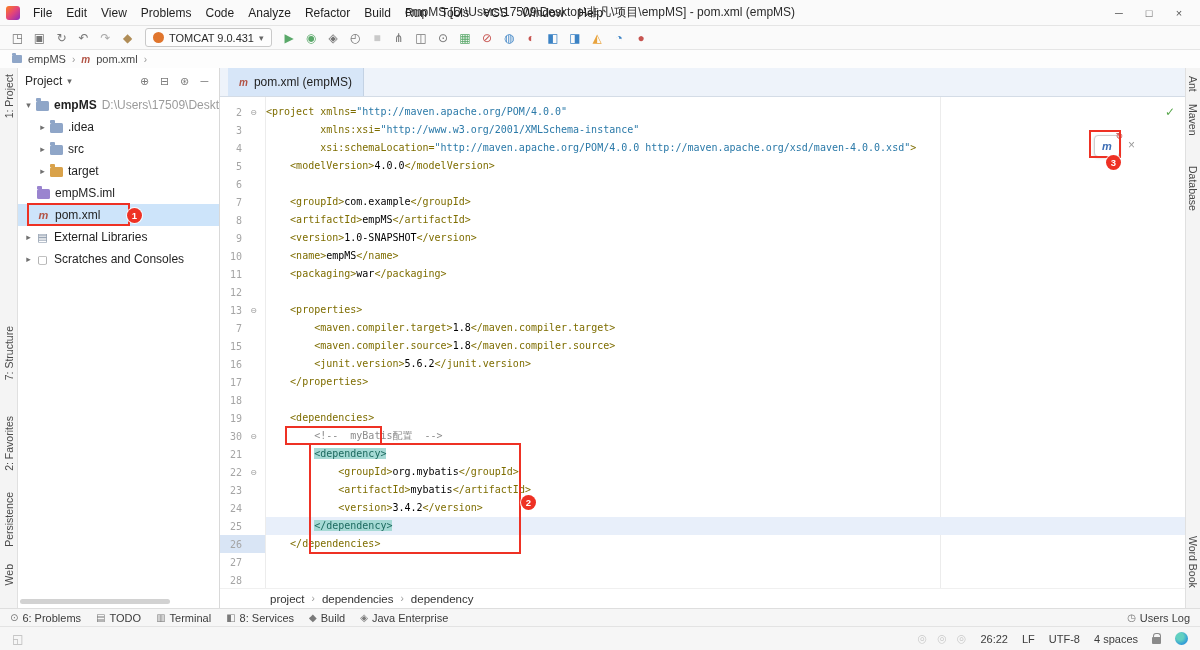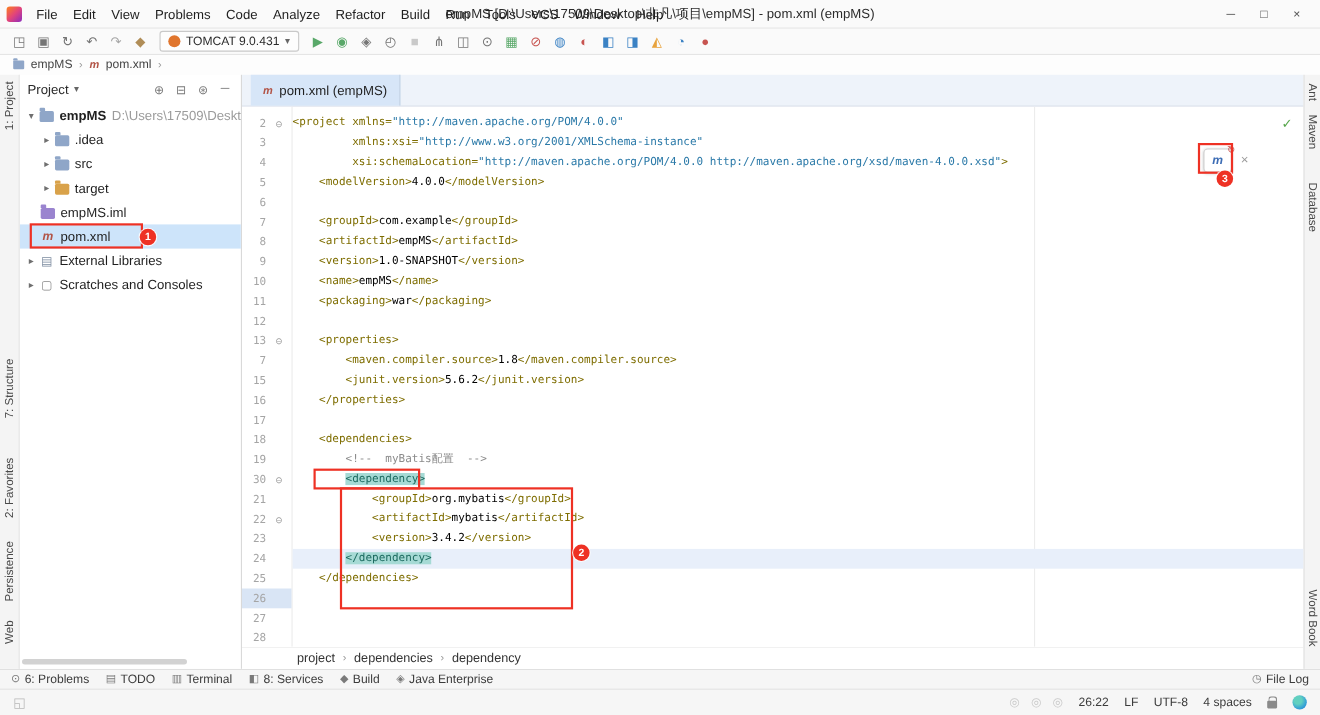--- a/index.html
+++ b/index.html
@@ -362,20 +362,21 @@
           <div class="crow"><span class="tk-plain">         </span><span class="tk-attr">xsi:schemaLocation=</span><span class="tk-str">"http://maven.apache.org/POM/4.0.0 http://maven.apache.org/xsd/maven-4.0.0.xsd"</span><span class="tk-tag">&gt;</span></div>
           <div class="crow"><span class="tk-plain">    </span><span class="tk-tag">&lt;modelVersion&gt;</span><span class="tk-text">4.0.0</span><span class="tk-tag">&lt;/modelVersion&gt;</span></div>
           <div class="crow"></div>
           <div class="crow"><span class="tk-plain">    </span><span class="tk-tag">&lt;groupId&gt;</span><span class="tk-text">com.example</span><span class="tk-tag">&lt;/groupId&gt;</span></div>
           <div class="crow"><span class="tk-plain">    </span><span class="tk-tag">&lt;artifactId&gt;</span><span class="tk-text">empMS</span><span class="tk-tag">&lt;/artifactId&gt;</span></div>
           <div class="crow"><span class="tk-plain">    </span><span class="tk-tag">&lt;version&gt;</span><span class="tk-text">1.0-SNAPSHOT</span><span class="tk-tag">&lt;/version&gt;</span></div>
           <div class="crow"><span class="tk-plain">    </span><span class="tk-tag">&lt;name&gt;</span><span class="tk-text">empMS</span><span class="tk-tag">&lt;/name&gt;</span></div>
           <div class="crow"><span class="tk-plain">    </span><span class="tk-tag">&lt;packaging&gt;</span><span class="tk-text">war</span><span class="tk-tag">&lt;/packaging&gt;</span></div>
           <div class="crow"></div>
           <div class="crow"><span class="tk-plain">    </span><span class="tk-tag">&lt;properties&gt;</span></div>
+          <div class="crow"><span class="tk-plain">        </span><span class="tk-tag">&lt;maven.compiler.target&gt;</span><span class="tk-text">1.8</span><span class="tk-tag">&lt;/maven.compiler.target&gt;</span></div>
           <div class="crow"><span class="tk-plain">        </span><span class="tk-tag">&lt;maven.compiler.source&gt;</span><span class="tk-text">1.8</span><span class="tk-tag">&lt;/maven.compiler.source&gt;</span></div>
           <div class="crow"><span class="tk-plain">        </span><span class="tk-tag">&lt;junit.version&gt;</span><span class="tk-text">5.6.2</span><span class="tk-tag">&lt;/junit.version&gt;</span></div>
           <div class="crow"><span class="tk-plain">    </span><span class="tk-tag">&lt;/properties&gt;</span></div>
           <div class="crow"></div>
           <div class="crow"><span class="tk-plain">    </span><span class="tk-tag">&lt;dependencies&gt;</span></div>
           <div class="crow"><span class="tk-plain">        </span><span class="tk-comment">&lt;!--  myBatis配置  --&gt;</span></div>
           <div class="crow"><span class="tk-plain">        </span><span class="tk-taghl">&lt;dependency&gt;</span></div>
           <div class="crow"><span class="tk-plain">            </span><span class="tk-tag">&lt;groupId&gt;</span><span class="tk-text">org.mybatis</span><span class="tk-tag">&lt;/groupId&gt;</span></div>
           <div class="crow"><span class="tk-plain">            </span><span class="tk-tag">&lt;artifactId&gt;</span><span class="tk-text">mybatis</span><span class="tk-tag">&lt;/artifactId&gt;</span></div>
           <div class="crow"><span class="tk-plain">            </span><span class="tk-tag">&lt;version&gt;</span><span class="tk-text">3.4.2</span><span class="tk-tag">&lt;/version&gt;</span></div>
@@ -430,21 +431,21 @@
         <span>Build</span>
       </span>
       <span class="twitem">
         <span class="g">◈</span>
         <span>Java Enterprise</span>
       </span>
     </span>
   <span class="sp"></span>
   <span class="twitem">
     <span class="g">◷</span>
-    <span>File Log</span>
+    <span>Users Log</span>
   </span>
 </div>
 
 <div class="statusbar">
   <span class="faint">◱</span>
   <span class="sp"></span>
   <span class="indicators">
       <span>◎</span>
       <span>◎</span>
       <span>◎</span>

